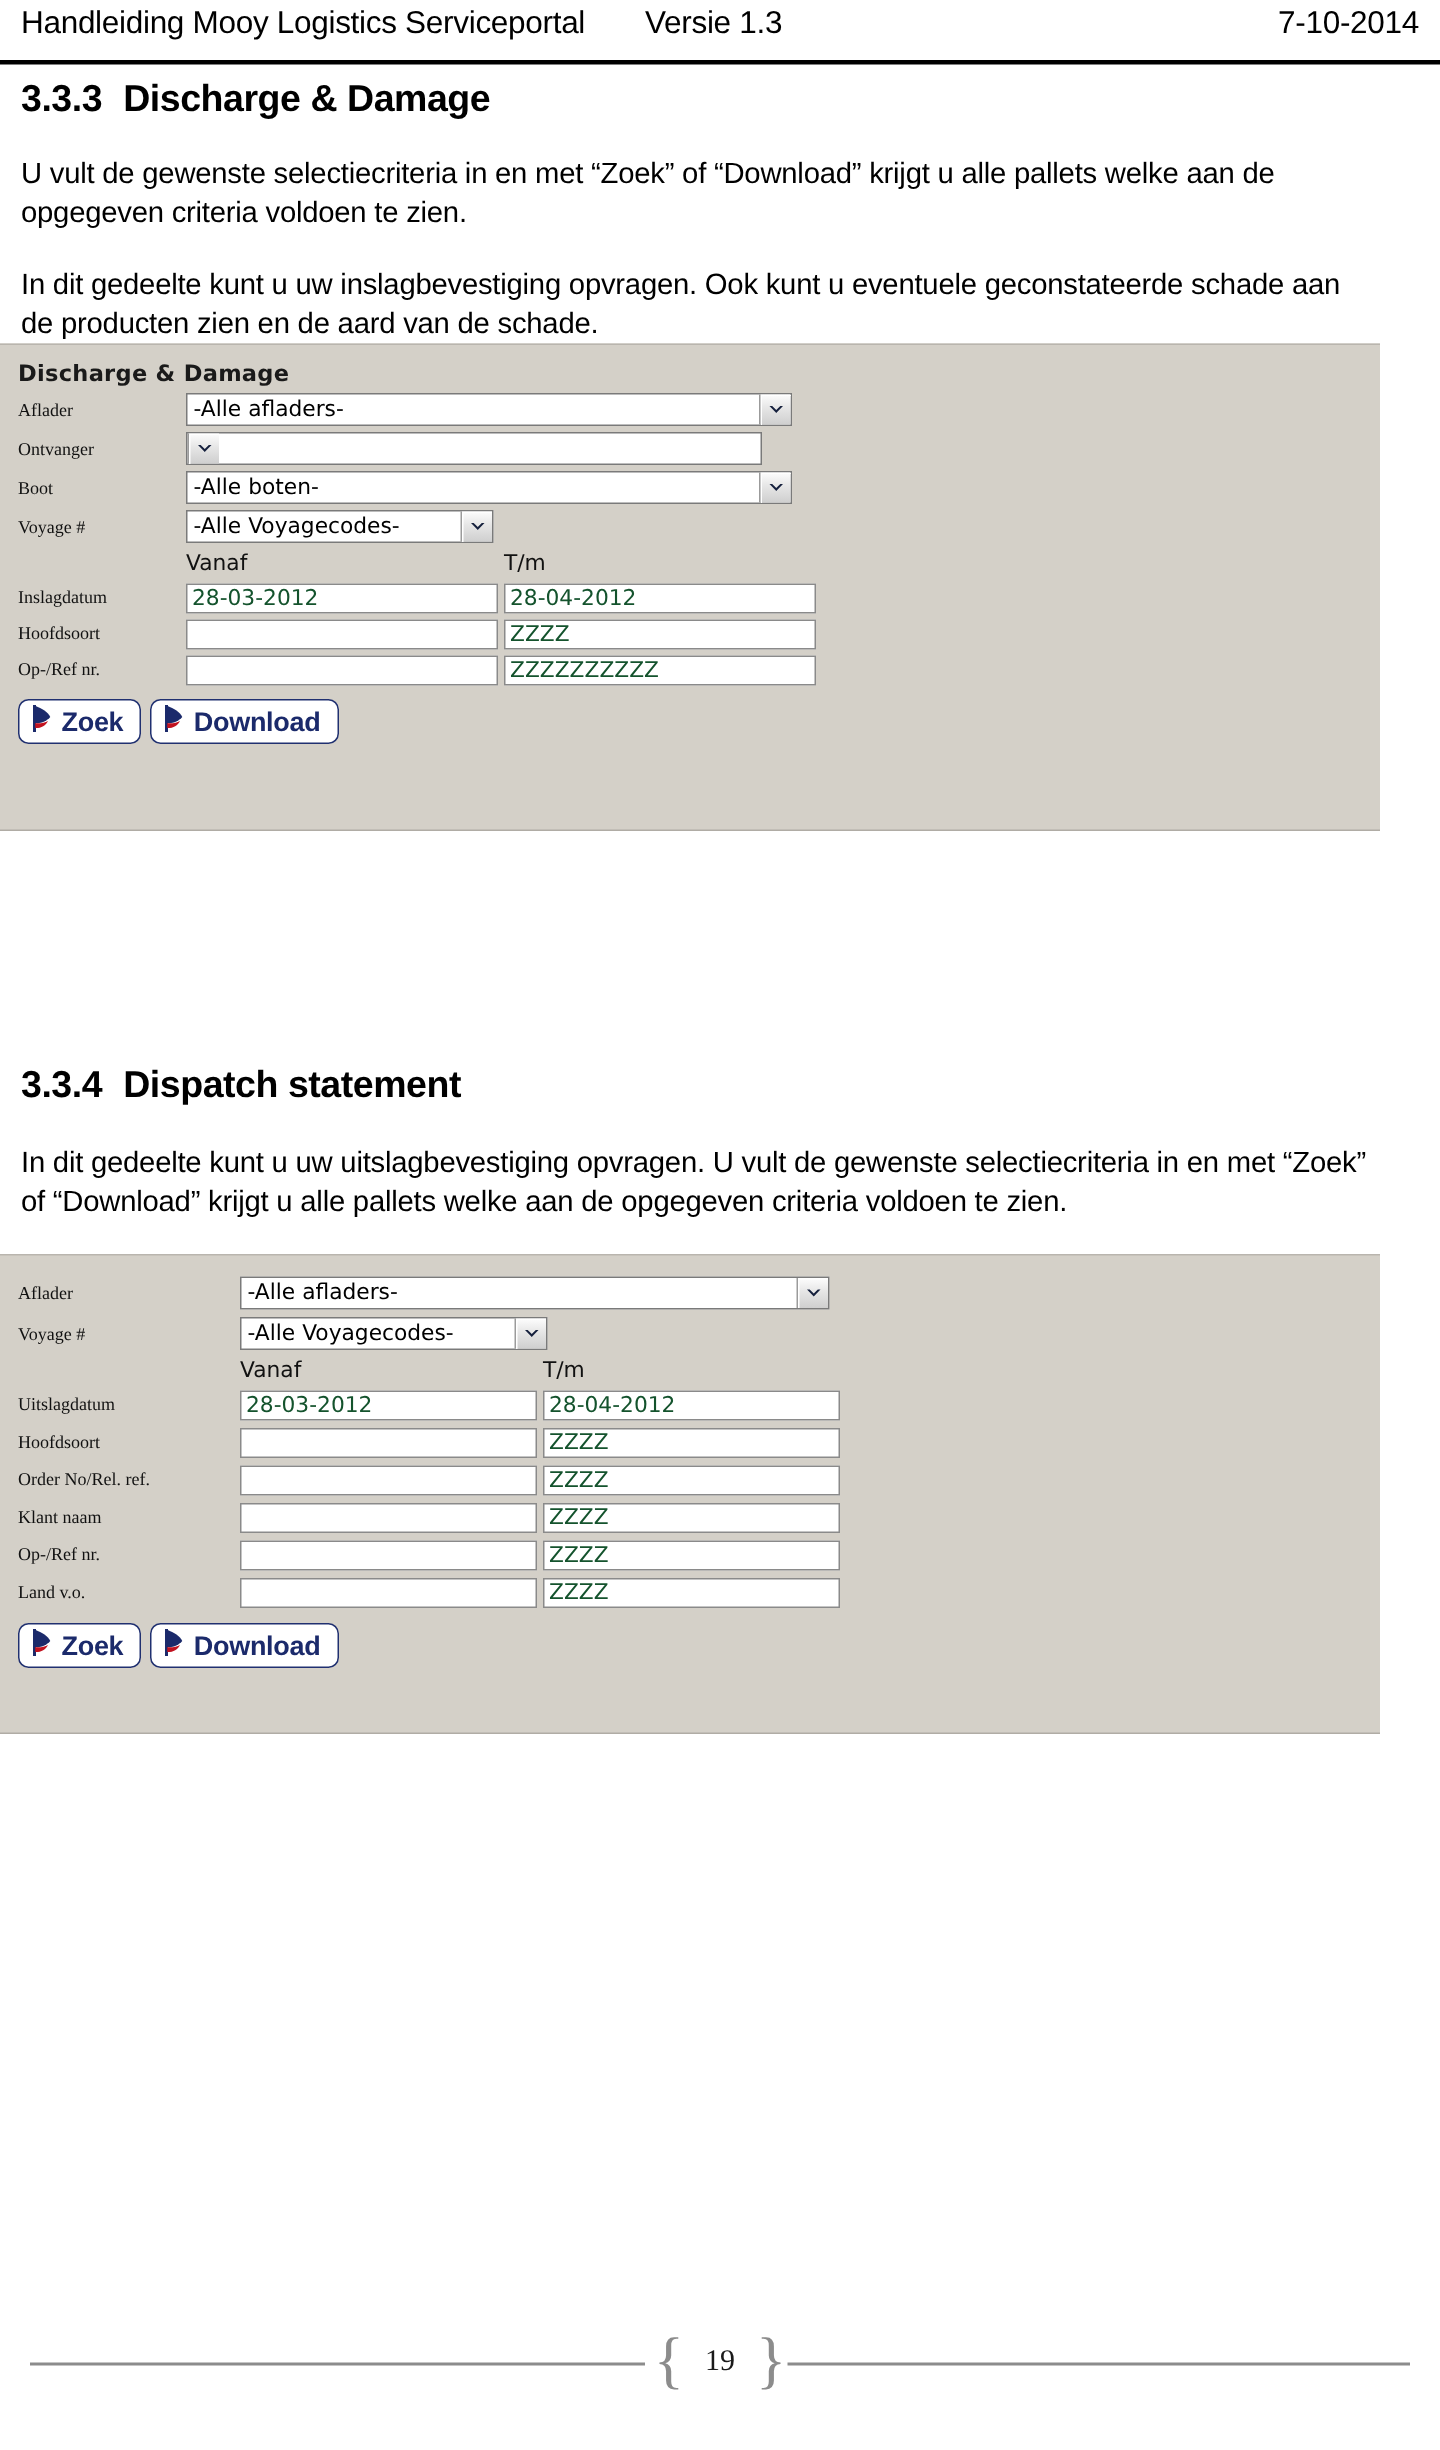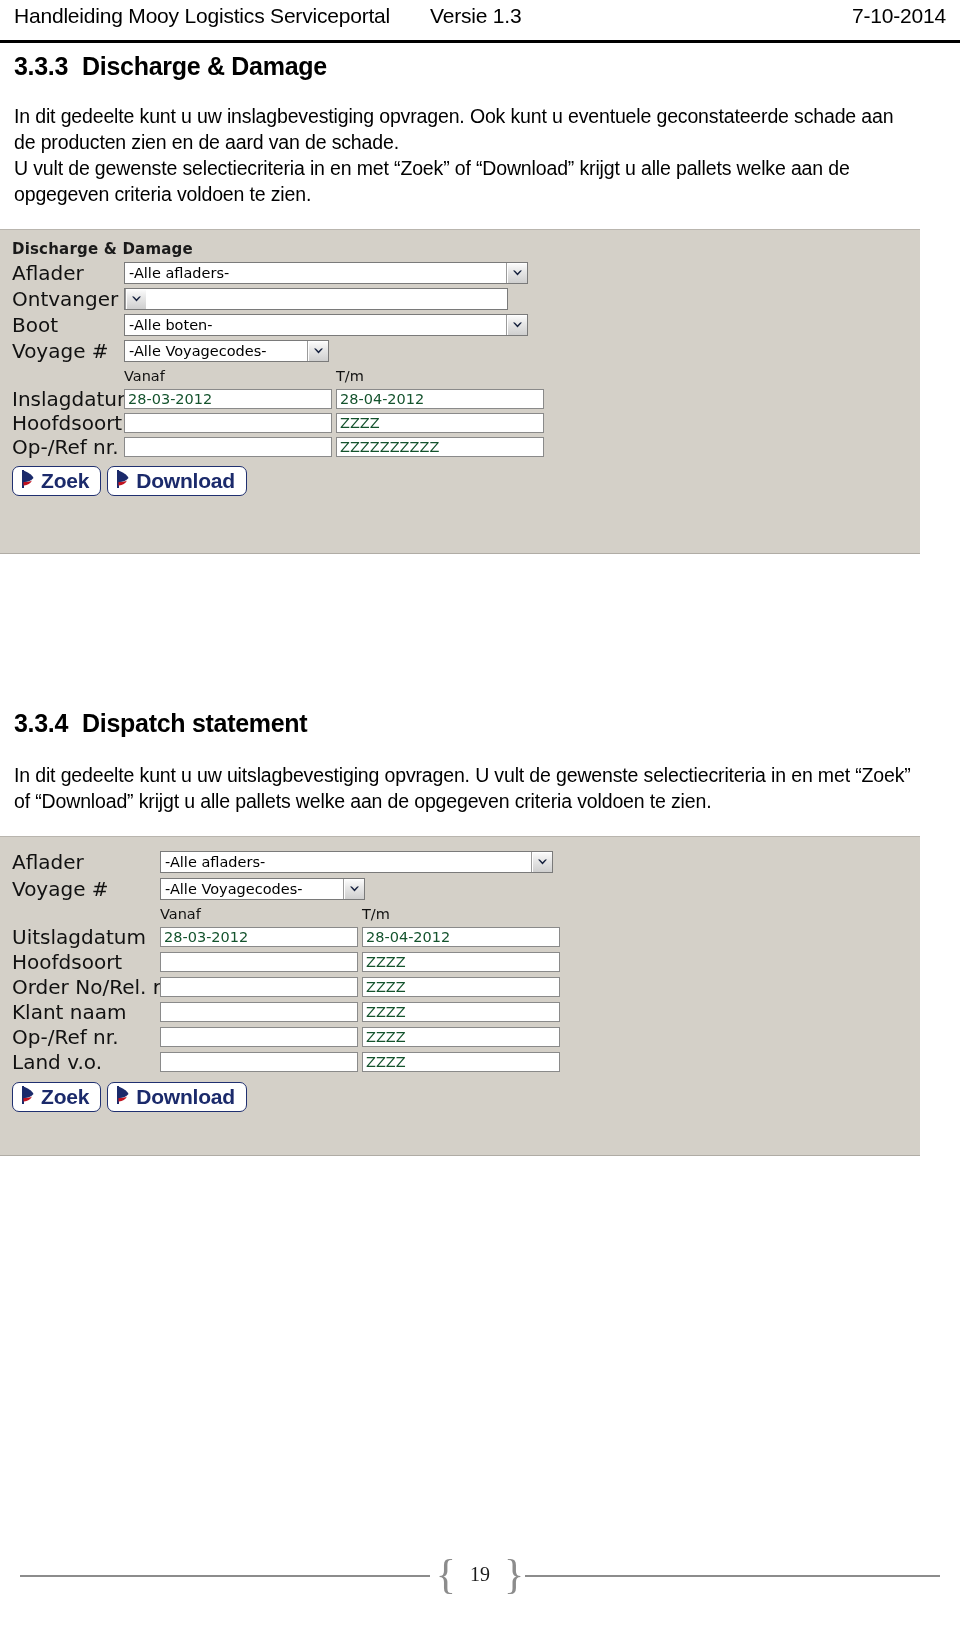--- a/index.html
+++ b/index.html
@@ -87,24 +87,25 @@
   }
 
   
   .frow {
     display: flex;
     align-items: center;
     margin-bottom: 4px;
     height: 22px;
   }
   .flabel {
-    font-size: 20px;
+    font-size: 12px;
     color: #111111;
     white-space: nowrap;
     flex: 0 0 auto;
+    font-family: Liberation Serif, serif;
   }
 
   
   .sel {
     display: inline-flex;
     align-items: stretch;
     height: 22px;
     background: #ffffff;
     border: 1px solid #7a7a7a;
     box-sizing: border-box;
@@ -160,21 +161,21 @@
     height: 30px;
     padding: 0 11px 0 7px;
     background: #ffffff;
     border: 1px solid #203070;
     border-radius: 7px;
     box-sizing: border-box;
     cursor: pointer;
   }
   .appbtn .btn-label {
     font-family: "Liberation Sans", sans-serif;
-    font-size: 21px;
+    font-size: 18px;
     font-weight: bold;
     color: #1b2a6b;
     letter-spacing: -0.2px;
   }
   .appbtn .flag-icon { display: block; flex: 0 0 auto; }
 
   
   .doc-footer {
     position: absolute;
     left: 0;
@@ -221,22 +222,22 @@
   <span class="hdr-date">7-10-2014</span>
 </div>
 <div class="doc-header-rule"></div>
 
 <div class="page-body">
 
   <h2 class="section-heading" style="margin-bottom:22px;">
     <span class="num">3.3.3</span><span>Discharge &amp; Damage</span>
   </h2>
 
+  <p class="para" style="margin-bottom:22px;">U vult de gewenste selectiecriteria in en met “Zoek” of “Download” krijgt u alle pallets welke aan de opgegeven criteria voldoen te zien.</p>
   <p class="para">In dit gedeelte kunt u uw inslagbevestiging opvragen. Ook kunt u eventuele geconstateerde schade aan de producten zien en de aard van de schade.</p>
-  <p class="para" style="margin-bottom:22px;">U vult de gewenste selectiecriteria in en met “Zoek” of “Download” krijgt u alle pallets welke aan de opgegeven criteria voldoen te zien.</p>
 
   <div class="app-panel" style="width:920px;height:325px;">
     <div class="app-panel-inner">
 
       <div class="panel-title">Discharge &amp; Damage</div>
 
       <div class="frow">
         <div class="flabel" style="width:112px;">Aflader</div>
         <div class="sel" style="width:404px;">
           <div class="sel-text">-Alle afladers-</div>

